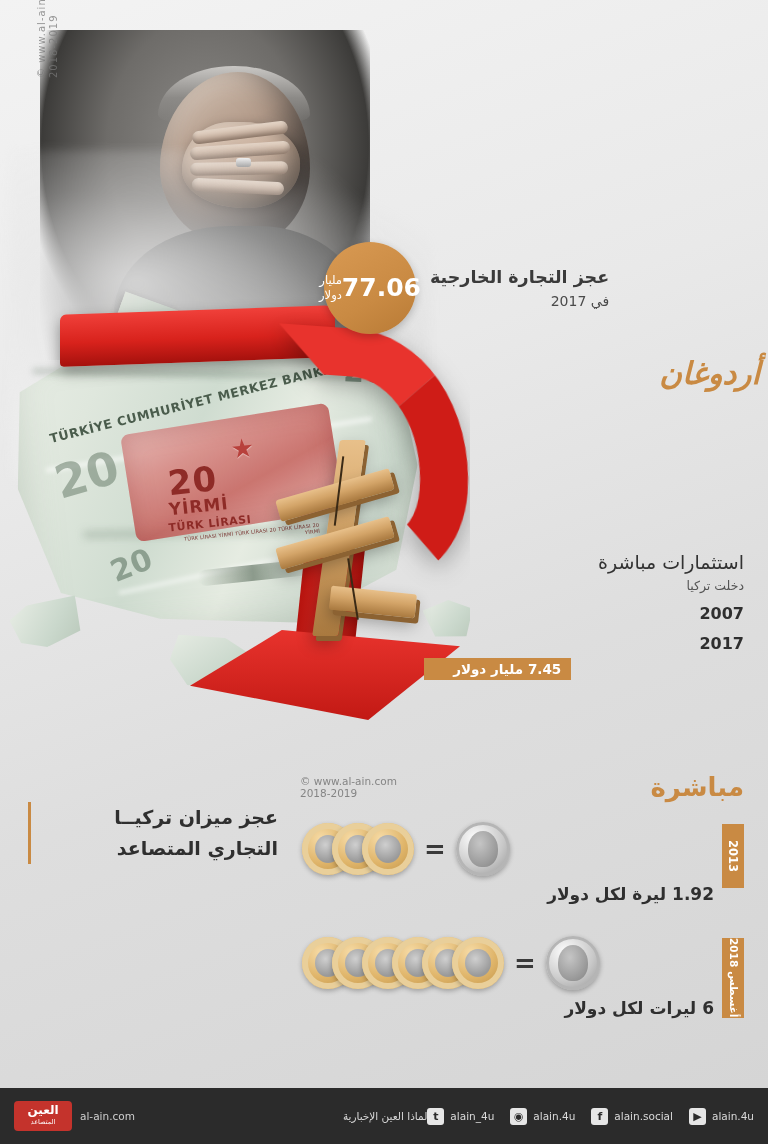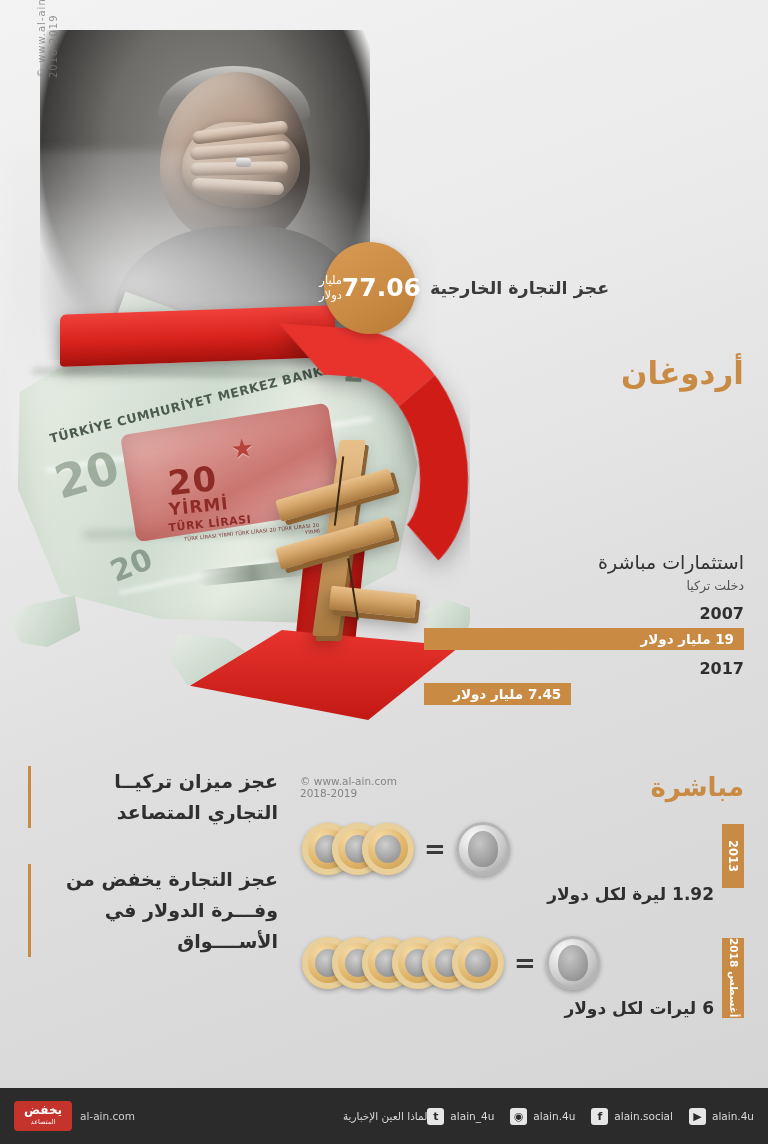--- a/index.html
+++ b/index.html
@@ -236,22 +236,22 @@
     box-shadow: 0 3px 8px rgba(0,0,0,.22);
     flex: none;
   }
   .deficit-num { font-size: 25px; font-weight: bold; line-height: 28px; }
   .deficit-unit { font-size: 11.5px; line-height: 15px; }
   .deficit-text { text-align: right; direction: rtl; }
   .deficit-t1 { font-size: 17.5px; font-weight: bold; color: #3b3b3b; line-height: 26px; }
   .deficit-t2 { font-size: 14px; color: #4a4a4a; line-height: 22px; }
 
   .erdogan {
-    position: absolute; right: 24px; top: 352px; width: 300px;
-    direction: rtl;
+    position: absolute; right: 8px; top: 352px; width: 300px;
+    direction: rtl; font-style: italic;
   }
   .erdogan-name {
     font-size: 31px; font-weight: bold; color: #c98a43; line-height: 42px;
   }
   .erdogan-body {
     font-size: 16.5px; font-weight: bold; color: #333; line-height: 27px; margin-top: 6px;
   }
 
   .invest {
     position: absolute; right: 24px; top: 548px; width: 320px;
@@ -308,21 +308,21 @@
     content: ""; position: absolute; left: 13px; top: 12px; width: 26px; height: 28px;
     border-radius: 50%;
     background: radial-gradient(circle at 40% 35%, #cfcfcf, #9a9a9a 70%);
   }
   .rate-label {
     position: absolute; right: 30px; top: 68px;
     font-size: 17px; font-weight: bold; color: #2f2f2f; direction: rtl;
   }
 
   
-  .left-notes { position: absolute; left: 28px; top: 766px; width: 250px; direction: rtl; }
+  .left-notes { position: absolute; left: 28px; top: 802px; width: 250px; direction: rtl; }
   .note-item {
     display: flex; flex-direction: row-reverse; align-items: stretch;
     gap: 12px; margin-bottom: 36px;
   }
   .note-rule { width: 3px; background: #c98a43; flex: none; }
   .note-text {
     font-size: 19px; font-weight: bold; color: #2f2f2f; line-height: 31px; text-align: right;
   }
 
   
@@ -421,35 +421,33 @@
 2018-2019</div>
 
 
   <div class="deficit-row">
     <div class="deficit-circle">
       <div class="deficit-num">77.06</div>
       <div class="deficit-unit">مليار دولار</div>
     </div>
     <div class="deficit-text">
       <div class="deficit-t1">عجز التجارة الخارجية</div>
+      <div class="deficit-t2">في 2017</div>
     </div>
   </div>
 
   <div class="erdogan">
     <div class="erdogan-name">أردوغان</div>
   </div>
 
   <div class="invest">
     <div class="invest-h">استثمارات مباشرة</div>
     <div class="invest-sub">دخلت تركيا</div>
 
     <div class="invest-year">2007</div>
-    <div class="bar" style="width:100%;">
-      <span>19 مليار دولار</span>
-    </div>
 
     <div class="invest-year">2017</div>
     <div class="bar small" style="width:46%; margin-right:54%;">
       <span>7.45 مليار دولار</span>
     </div>
   </div>
 
   <div class="lira-sec">
     <div class="lira-title">مباشرة</div>
 
@@ -483,30 +481,26 @@
       </div>
       <div class="rate-label">6 ليرات لكل دولار</div>
     </div>
   </div>
 
   <div class="left-notes">
     <div class="note-item">
       <div class="note-rule"></div>
       <div class="note-text">عجز ميزان تركيــا التجاري المتصاعد</div>
     </div>
-    <div class="note-item">
-      <div class="note-rule"></div>
-      <div class="note-text">عجز التجارة يخفض من وفـــرة الدولار في الأســــواق</div>
-    </div>
   </div>
 
   <div class="footer">
     <div class="brand">
       <div class="brand-logo">
-        <span>يخفض</span>
+        <span>العين</span>
         <small>المتصاعد</small>
       </div>
       <div class="brand-url">al-ain.com</div>
     </div>
 
     <div class="footer-left-gap"></div>
 
     <div class="portal">لماذا العين الإخبارية</div>
 
     <div class="socials">

